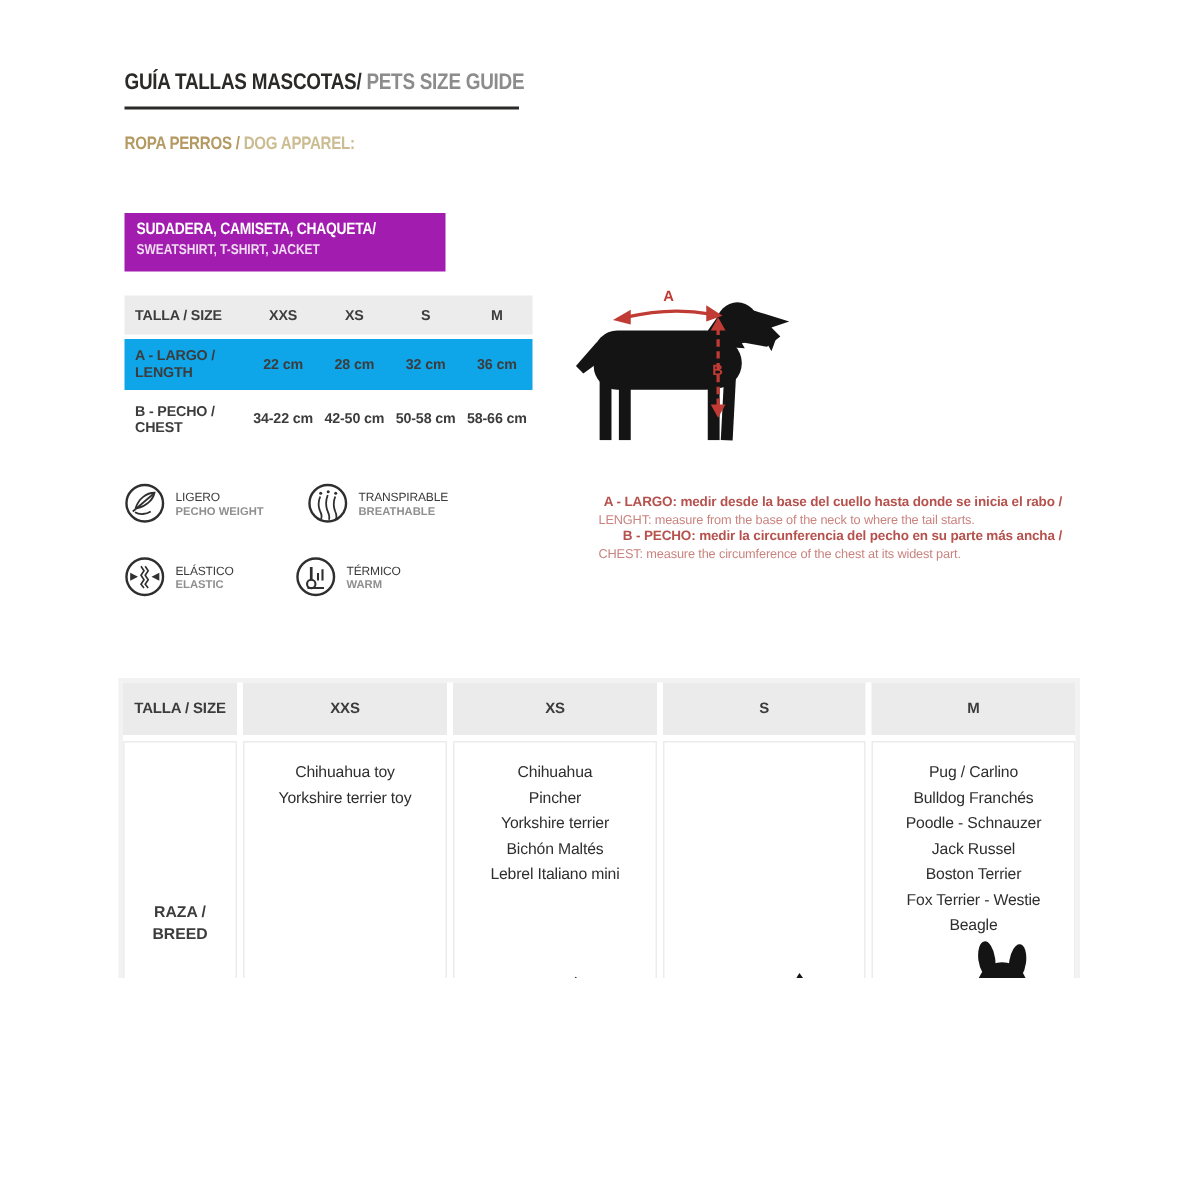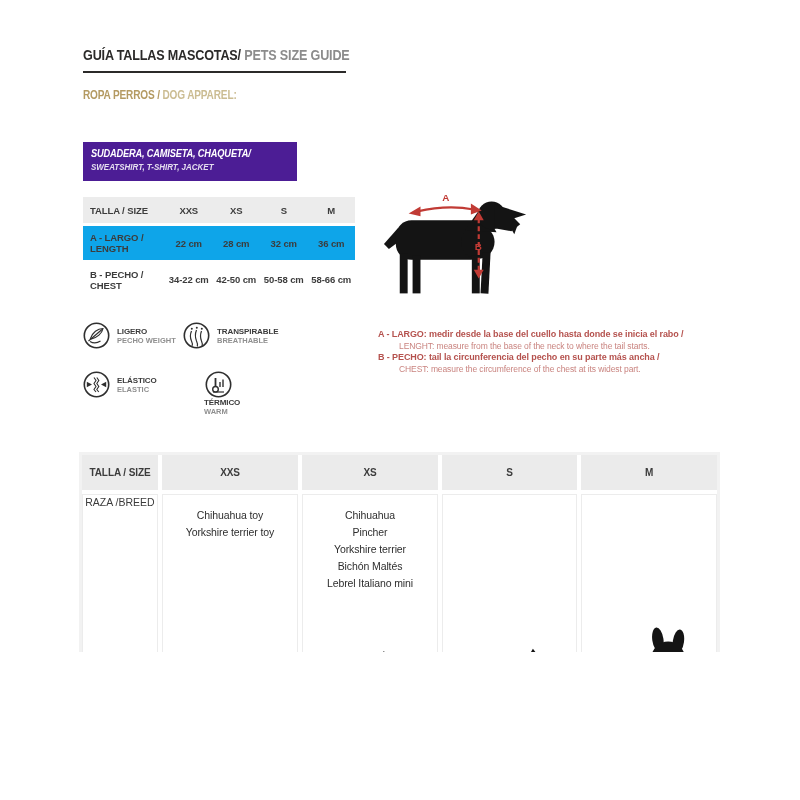--- a/index.html
+++ b/index.html
@@ -13,21 +13,21 @@
   
   .title-wrap { position:absolute; left:63px; top:46px; width:263px; border-bottom:2px solid #2b2a29; padding-bottom:7px; }
   .title { font-size:15px; font-weight:bold; letter-spacing:-0.2px; }
   .title .en { color:#8c8c8c; }
 
   .subtitle { position:absolute; left:63px; top:88px; font-size:12px; font-weight:bold; letter-spacing:-0.2px; }
   .subtitle .es { color:#b49a62; }
   .subtitle .en { color:#cbbc92; font-weight:bold; }
 
   
-  .gold-box { position:absolute; left:63px; top:142px; width:214px; height:39px; background:#4c1d95; padding:4px 8px 0 8px;font-style:italic; }
+  .gold-box { position:absolute; left:63px; top:142px; width:214px; height:39px; background:#a21caf; padding:4px 8px 0 8px; }
   .gold-box .l1 { color:#fff; font-size:11px; font-weight:bold; letter-spacing:-0.2px; line-height:15px; }
   .gold-box .l2 { color:rgba(255,255,255,0.85); font-size:9.5px; font-weight:bold; letter-spacing:0; line-height:12px; }
 
   
   .size-table { position:absolute; left:63px; top:197px; width:272px; display:flex; flex-direction:column; row-gap:3px; }
   .st-row { display:flex; align-items:center; }
   .st-row.head { background:#ececec; height:26px; }
   .st-row.ra   { background:#0ea5e9; height:34px; }
   .st-row.rb   { background:#ffffff; height:33px; }
   .st-cell { font-size:9.5px; font-weight:bold; color:#3c3c3c; text-align:center; letter-spacing:-0.1px; }
@@ -35,41 +35,41 @@
   .st-cell.v   { width:47.5px; }
 
   
   .diagram { position:absolute; left:360px; top:184px; width:158px; height:122px; }
 
   
   .features { position:absolute; left:63px; top:320px; width:260px; }
   .feature { position:absolute; display:flex; align-items:center; }
   .feature .fico { width:27px; height:27px; flex:0 0 27px; }
   .feature .ftxt { margin-left:7px; }
-  .feature .fes { font-size:8px; font-weight:bold; color:#3a3a3a; letter-spacing:-0.1px; line-height:9px; }
+  .feature .fes { font-size:8px; font-weight:normal; color:#3a3a3a; letter-spacing:-0.1px; line-height:9px; }
   .feature .fen { font-size:7.5px; color:#8f8f8f; font-weight:bold; line-height:9px; }
   .f0 { left:0;   top:2px; }
-  .f1 { left:100px; top:2px; }
+  .f1 { left:122px; top:2px; }
   .f2 { left:0;   top:51px; }
-  .f3 { left:114px; top:51px;flex-direction:column; }
+  .f3 { left:114px; top:51px; }
 
   
   .instructions { position:absolute; left:358px; top:329px; width:330px; }
-  .ins-bold  { color:#b5524e; font-size:9px; font-weight:bold; line-height:11.5px; letter-spacing:-0.1px; }
+  .ins-bold  { color:#b5524e; font-size:9px; font-weight:bold; line-height:11.5px; letter-spacing:-0.1px;text-align:right; }
   .ins-light { color:#c9837f; font-size:8.5px; line-height:11.5px; padding-left:21px; letter-spacing:-0.1px; }
 
   
   .breed-table { position:absolute; left:62px; top:455px; width:635px;
     display:grid; grid-template-columns:76px 136px 136px 135px 136px; grid-template-rows:35px 243px; gap:4px;
     box-shadow:0 0 0 3px #f2f2f2; background:#fff; }
   .bt-head { background:#ebebeb; display:flex; align-items:center; justify-content:center;
     font-size:10px; font-weight:bold; color:#3c3c3c; letter-spacing:-0.1px; }
   .bt-body { background:#fff; border:1px solid #ececec; position:relative; }
-  .raza-cell { display:flex; flex-direction:row; justify-content:center;
-    font-size:10.5px; font-weight:normal; color:#3c3c3c; line-height:15px; }
+  .raza-cell { display:flex; flex-direction:column; align-items:center; justify-content:center;
+    font-size:10.5px; font-weight:bold; color:#3c3c3c; line-height:15px; }
   .breeds { padding-top:12px; }
   .breed-line { text-align:center; font-size:10.5px; line-height:17px; color:#2e2e2e; letter-spacing:-0.1px; }
   .dog { position:absolute; left:50%; transform:translateX(-50%); }
   .dog-xxs { width:66px; height:60px; bottom:16px; }
   .dog-xs  { width:82px; height:72px; bottom:13px; }
   .dog-s   { width:96px; height:86px; bottom:9px; }
   .dog-m   { width:98px; height:108px; bottom:6px; }
 </style>
 </head>
 <body>
@@ -201,21 +201,21 @@
         <div class="fes">TÉRMICO</div>
         <div class="fen">WARM</div>
       </div>
     </div>
 
   </div>
 
   <div class="instructions">
     <div class="ins-bold">A - LARGO: medir desde la base del cuello hasta donde se inicia el rabo /</div>
     <div class="ins-light">LENGHT: measure from the base of the neck to where the tail starts.</div>
-    <div class="ins-bold">B - PECHO: tail la circunferencia del pecho en su parte más ancha /</div>
+    <div class="ins-bold">B - PECHO: medir la circunferencia del pecho en su parte más ancha /</div>
     <div class="ins-light">CHEST: measure the circumference of the chest at its widest part.</div>
   </div>
 
   <div class="breed-table">
     <div class="bt-head">TALLA /  SIZE</div>
     <div class="bt-head">XXS</div>
     <div class="bt-head">XS</div>
     <div class="bt-head">S</div>
     <div class="bt-head">M</div>
 
@@ -289,20 +289,29 @@
           <circle cx="18" cy="35" r="8"></circle>
           <rect x="28" y="72" width="7" height="15"></rect>
           <rect x="40" y="75" width="7" height="13"></rect>
           <rect x="56" y="72" width="7" height="15"></rect>
           <rect x="67" y="66" width="7" height="18"></rect>
         </g>
       </svg>
     </div>
 
     <div class="bt-body">
+      <div class="breeds">
+        <div class="breed-line">Pug / Carlino</div>
+        <div class="breed-line">Bulldog Franchés</div>
+        <div class="breed-line">Poodle  -  Schnauzer</div>
+        <div class="breed-line">Jack Russel</div>
+        <div class="breed-line">Boston Terrier</div>
+        <div class="breed-line">Fox Terrier  -  Westie</div>
+        <div class="breed-line">Beagle</div>
+      </div>
       <svg class="dog dog-m" viewBox="0 0 105 110">
         <g fill="#141414">
           <ellipse cx="62" cy="16" rx="6" ry="13" transform="rotate(-8 62 16)"></ellipse>
           <ellipse cx="84" cy="18" rx="6" ry="13" transform="rotate(8 84 18)"></ellipse>
           <circle cx="73" cy="36" r="18"></circle>
           <circle cx="90" cy="44" r="9"></circle>
           <ellipse cx="48" cy="66" rx="31" ry="23"></ellipse>
           <circle cx="66" cy="62" r="19"></circle>
           <rect x="64" y="76" width="9" height="30"></rect>
           <rect x="78" y="70" width="9" height="30" transform="rotate(4 78 70)"></rect>

